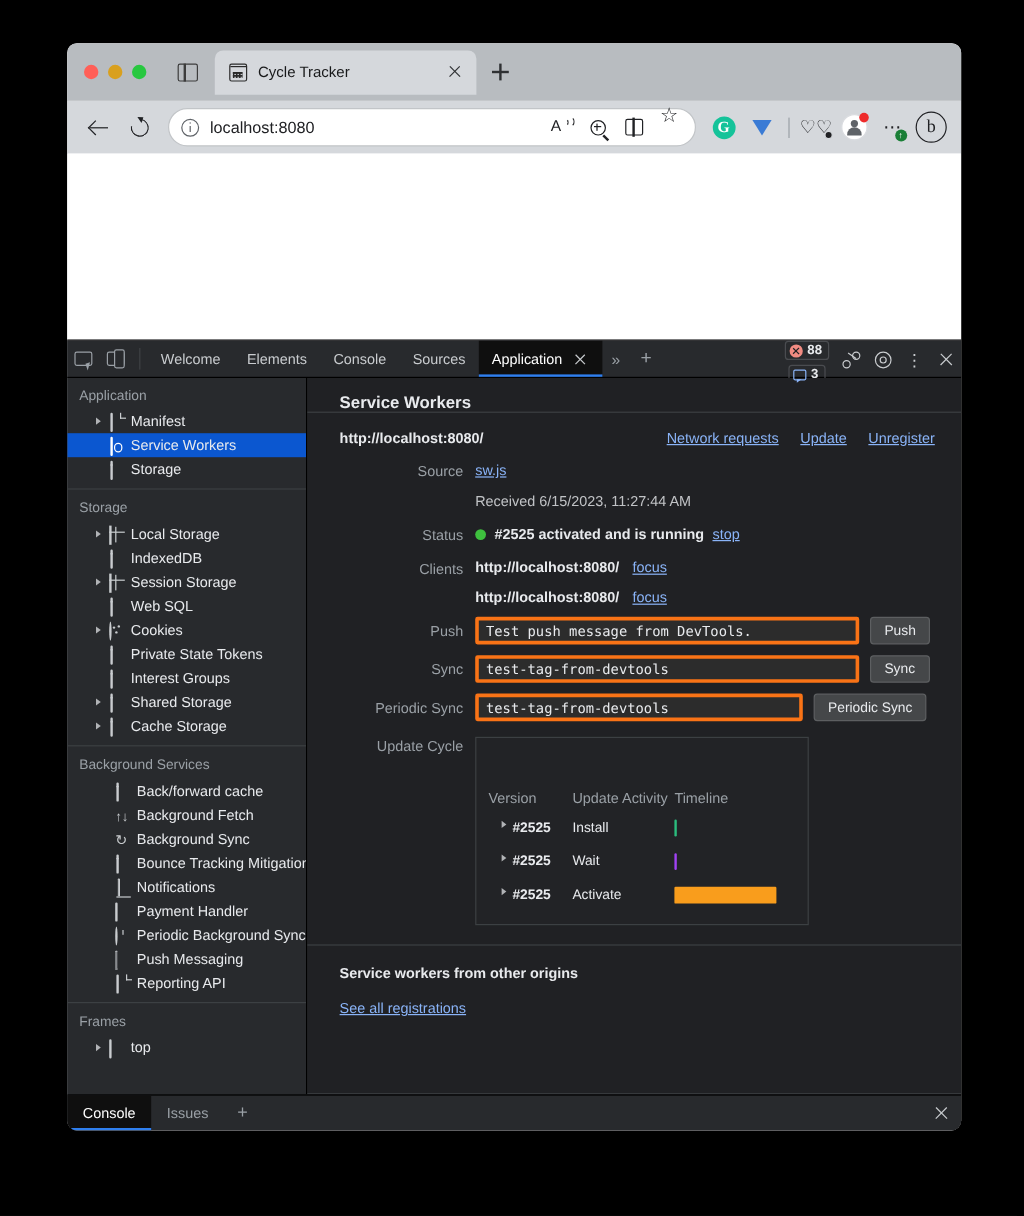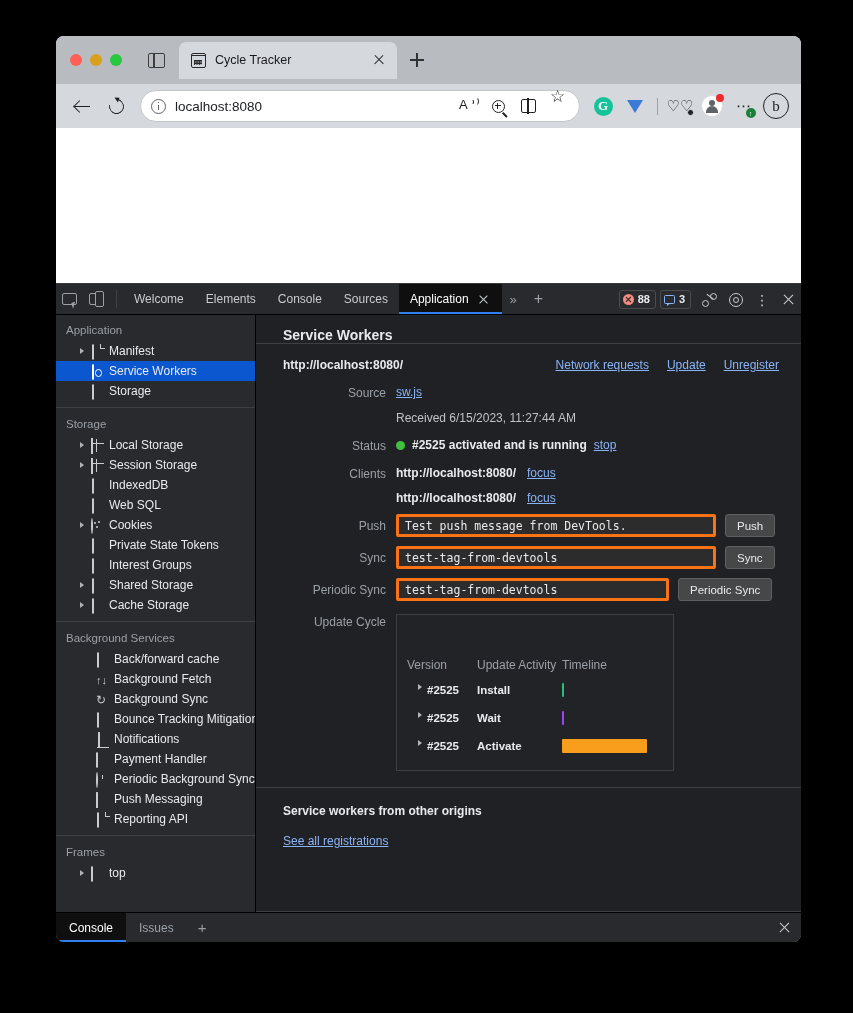--- a/index.html
+++ b/index.html
@@ -190,21 +190,21 @@
   .dt-tab .tabx { width: 15px; height: 15px; margin-left: 7px; position: relative; }
   .dt-tab .tabx::before, .dt-tab .tabx::after {
     content: ""; position: absolute; left: 2px; top: 7px; width: 11px; height: 1.2px; background: #c9cccf;
   }
   .dt-tab .tabx::before { transform: rotate(45deg); }
   .dt-tab .tabx::after { transform: rotate(-45deg); }
   .dt-chev { display:flex; align-items:center; padding: 0 8px; color: #9aa0a6; font-size: 13px; }
   .dt-plus { display:flex; align-items:center; padding: 0 9px; color: #9aa0a6; font-size: 16px; }
   .dt-spacer { flex: 1 1 auto; }
 
-  .counters { display: flex; align-items: center; gap: 4px; padding-right: 6px; }
+  .counters { display: flex; align-items: center; gap: 4px; padding-right: 6px; flex-direction: column; }
   .counter { display: flex; align-items: center; gap: 4px; border: 1px solid #4a4c50; border-radius: 3px; padding: 1px 5px 1px 3px; height: 19px;}
   .err-dot { width: 11px; height: 11px; border-radius: 50%; background: #f28b82; position: relative; }
   .err-dot::before, .err-dot::after { content:""; position:absolute; left:2.2px; top:5px; width:6.5px; height:1.1px; background:#202124; }
   .err-dot::before { transform: rotate(45deg); }
   .err-dot::after { transform: rotate(-45deg); }
   .msg-box { width: 11px; height: 9px; border: 1.3px solid #8ab4f8; border-radius: 1.5px; position: relative; }
   .msg-box::after { content:""; position:absolute; left: 2px; bottom: -3.5px; border-top: 3.5px solid #8ab4f8; border-right: 4px solid transparent; }
   .counter-num { font-size: 11px; color: #e8eaed; font-weight: bold; }
 
   .icon-btn { width: 26px; height: 31px; display: flex; align-items: center; justify-content: center; }
@@ -310,21 +310,21 @@
   .cycle-box {
     border: 1px solid #3c4043; background: #222326;
     width: 278px; padding: 8px 0 10px 0;
   }
   .cycle-head { display: flex; font-size: 12px; color: #9aa0a6; padding: 0 10px 4px 10px; margin-top: 35px; }
   .cyc-c1 { width: 70px; flex: 0 0 70px; }
   .cyc-c2 { width: 85px; flex: 0 0 85px; }
   .cyc-c3 { flex: 1 1 auto; }
   .cycle-row { display: flex; align-items: center; font-size: 11.5px; color: #e8eaed; height: 28px; padding: 0 10px; }
   .cyc-ver { width: 70px; flex: 0 0 70px; display: flex; align-items: flex-start; gap: 5px; padding-left: 11px; font-weight: bold; }
-  .cyc-act { width: 85px; flex: 0 0 85px; font-weight: bold; }
+  .cyc-act { width: 85px; flex: 0 0 85px; font-weight: normal; }
   .cyc-tl { flex: 1 1 auto; height: 14px; position: relative; }
   .bar { height: 14px; border-radius: 1px; }
   .tri-sm { width: 0; height: 0; border-left: 4px solid #b1b3b6; border-top: 3px solid transparent; border-bottom: 3px solid transparent; }
 
   .other-origins { padding: 16px 27px 0 27px; }
   .oo-title { font-size: 12px; color: #e8eaed; font-weight: bold; }
   .oo-link { margin-top: 13px; }
 
   
   .drawer {
@@ -505,28 +505,28 @@
 
         <div class="sb-divider"></div>
         <div class="sb-group-title">Storage</div>
 
         <div class="sb-item indent1">
           <span class="tri"></span>
           <span class="sb-icon"><span class="ic-table"></span></span>
           <span>Local Storage</span>
         </div>
         <div class="sb-item indent1">
+          <span class="tri hidden"></span>
+          <span class="sb-icon"><span class="ic-db"></span></span>
+          <span>IndexedDB</span>
+        </div>
+        <div class="sb-item indent1">
           <span class="tri"></span>
           <span class="sb-icon"><span class="ic-table"></span></span>
           <span>Session Storage</span>
-        </div>
-        <div class="sb-item indent1">
-          <span class="tri hidden"></span>
-          <span class="sb-icon"><span class="ic-db"></span></span>
-          <span>IndexedDB</span>
         </div>
         <div class="sb-item indent1">
           <span class="tri hidden"></span>
           <span class="sb-icon"><span class="ic-db"></span></span>
           <span>Web SQL</span>
         </div>
         <div class="sb-item indent1">
           <span class="tri"></span>
           <span class="sb-icon"><span class="ic-cookie"><i class="cd" style="left:2px;top:3px"></i><i class="cd" style="left:6px;top:2px"></i><i class="cd" style="left:4px;top:7px"></i></span></span>
           <span>Cookies</span>

